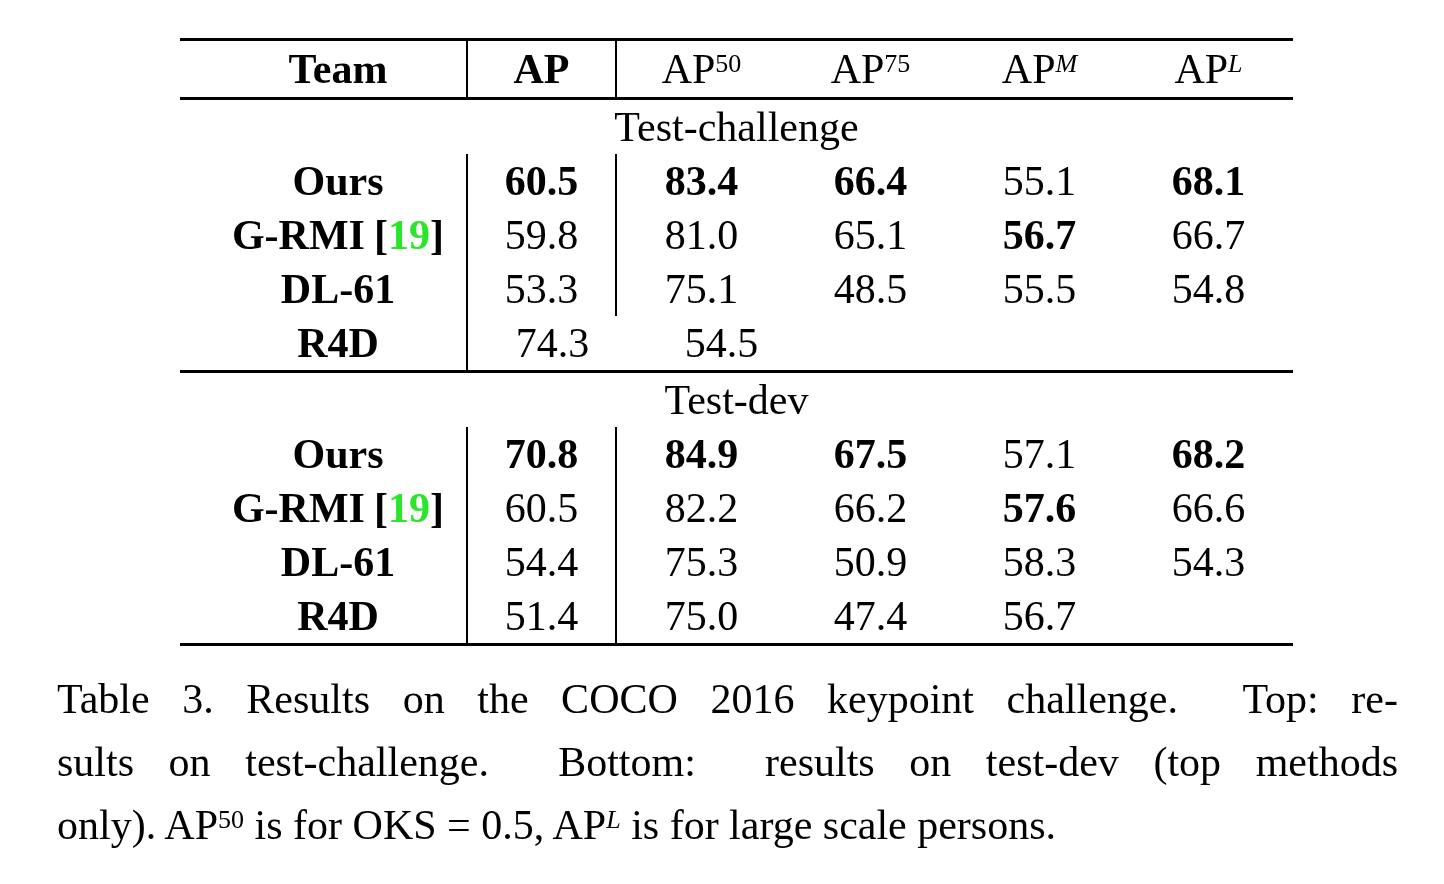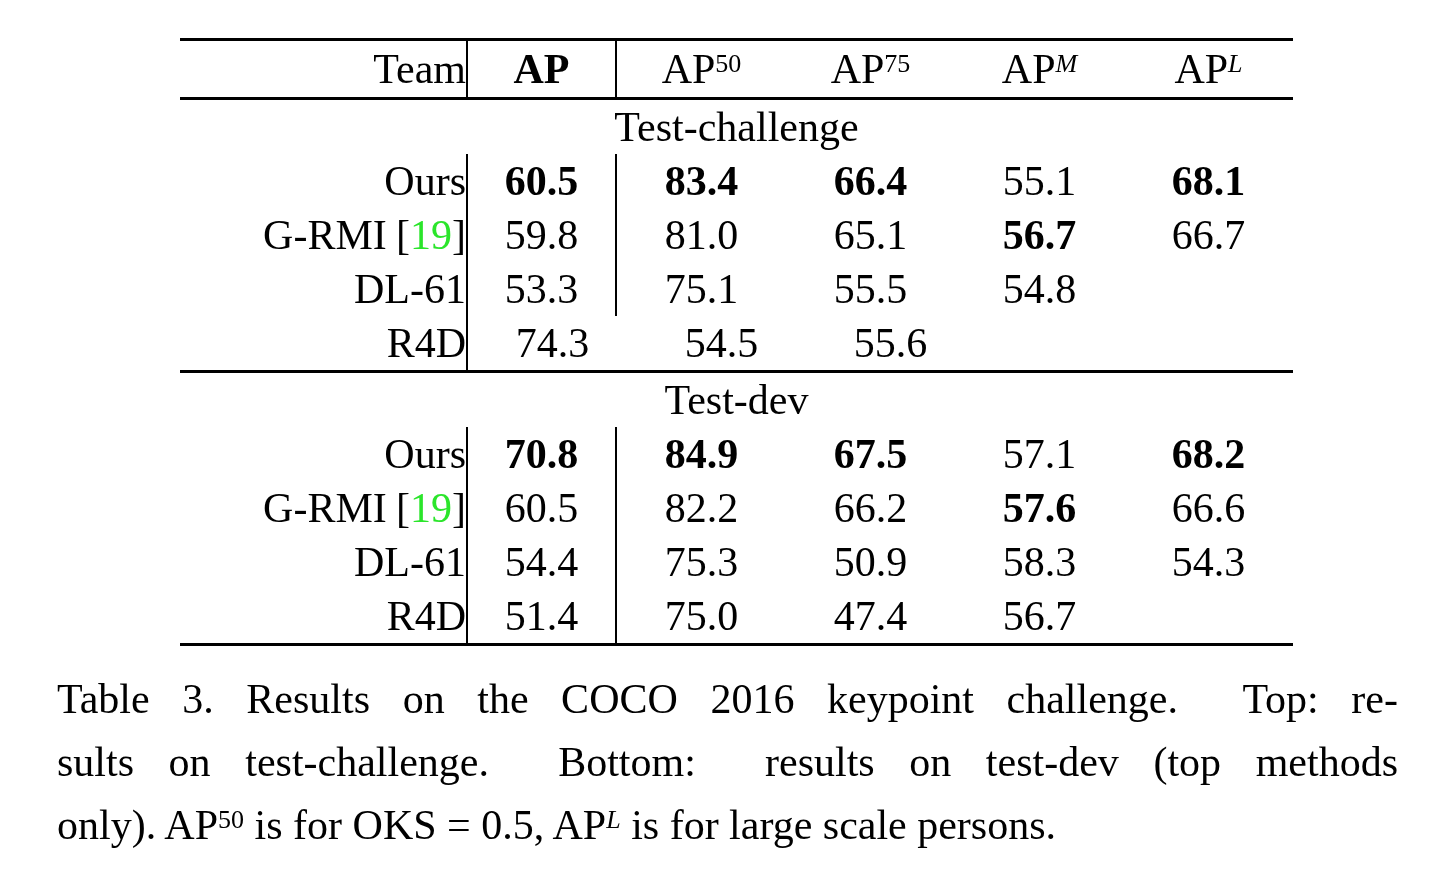--- a/index.html
+++ b/index.html
@@ -22,21 +22,21 @@
     width: 1113px;
     font-size: 42px;
   }
   .hrule { height: 3px; background: #000000; width: 100%; }
   .row { display: flex; align-items: center; }
   .row.header  { height: 56px; }
   .row.section { height: 54px; justify-content: center; }
   .row.data    { height: 54px; }
 
   .cell { box-sizing: border-box; height: 100%; display: flex; align-items: center; }
-  .cell.team { width: 288px; padding-left: 30px; justify-content: flex-end; }
+  .cell.team { width: 288px; padding-left: 30px; justify-content: center; font-weight: bold; }
   .cell.ap   { width: 149px; justify-content: center; }
   .cell.num  { width: 169px; justify-content: center; }
   .row.header .cell.team, .row.data .cell.team { border-right: 2px solid #000000; }
   .row.header .cell.ap,   .row.data .cell.ap   { border-right: 2px solid #000000; }
 
   .b { font-weight: bold; }
   sup.s {
     font-size: 0.62em;
     line-height: 0;
     vertical-align: 0.42em;
@@ -140,39 +140,39 @@
       <div class="cell team">
           <span>DL-61</span>
         </div>
       <div class="cell ap">
           <span>53.3</span>
         </div>
       <div class="cell num">
           <span>75.1</span>
         </div>
       <div class="cell num">
+          <span>48.5</span>
+        </div>
+      <div class="cell num">
           <span>55.5</span>
         </div>
       <div class="cell num">
           <span>54.8</span>
         </div>
     </div>
 
     <div class="row data">
       <div class="cell team">
           <span>R4D</span>
         </div>
       <div class="cell num">
           <span>74.3</span>
         </div>
       <div class="cell num">
           <span>54.5</span>
-        </div>
-      <div class="cell num">
-          <span>55.6</span>
         </div>
     </div>
 
     <div class="hrule"></div>
 
     <div class="row section">
       <span>Test-dev</span>
     </div>
 
     <div class="row data">

